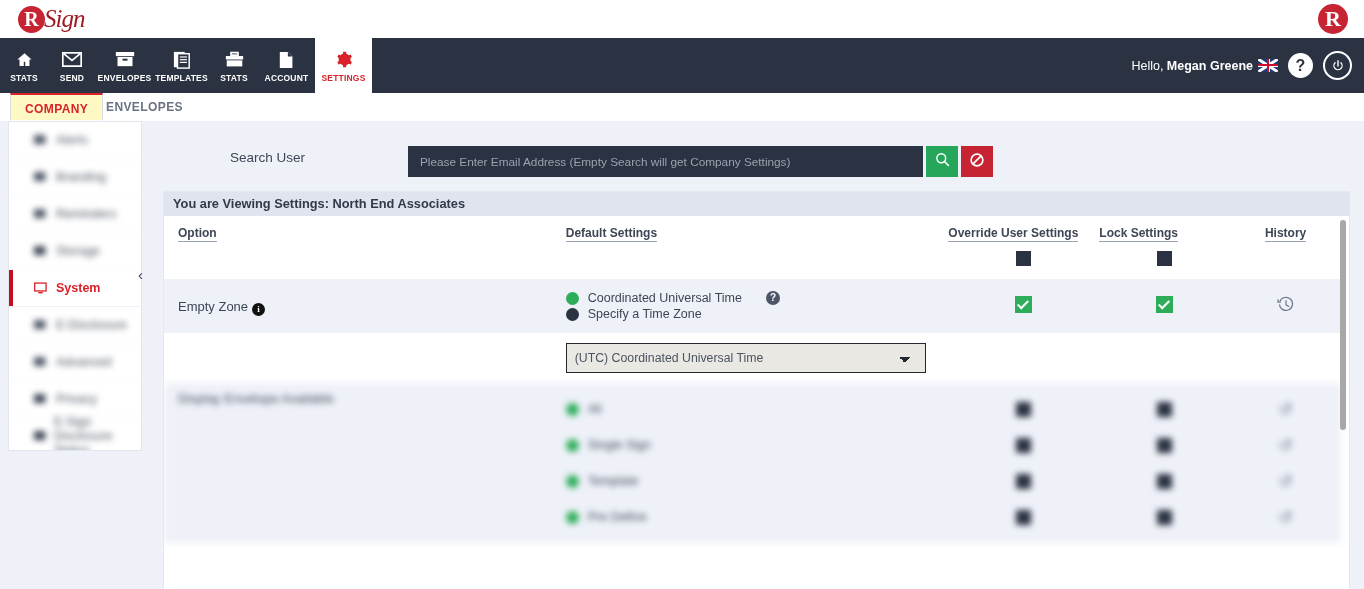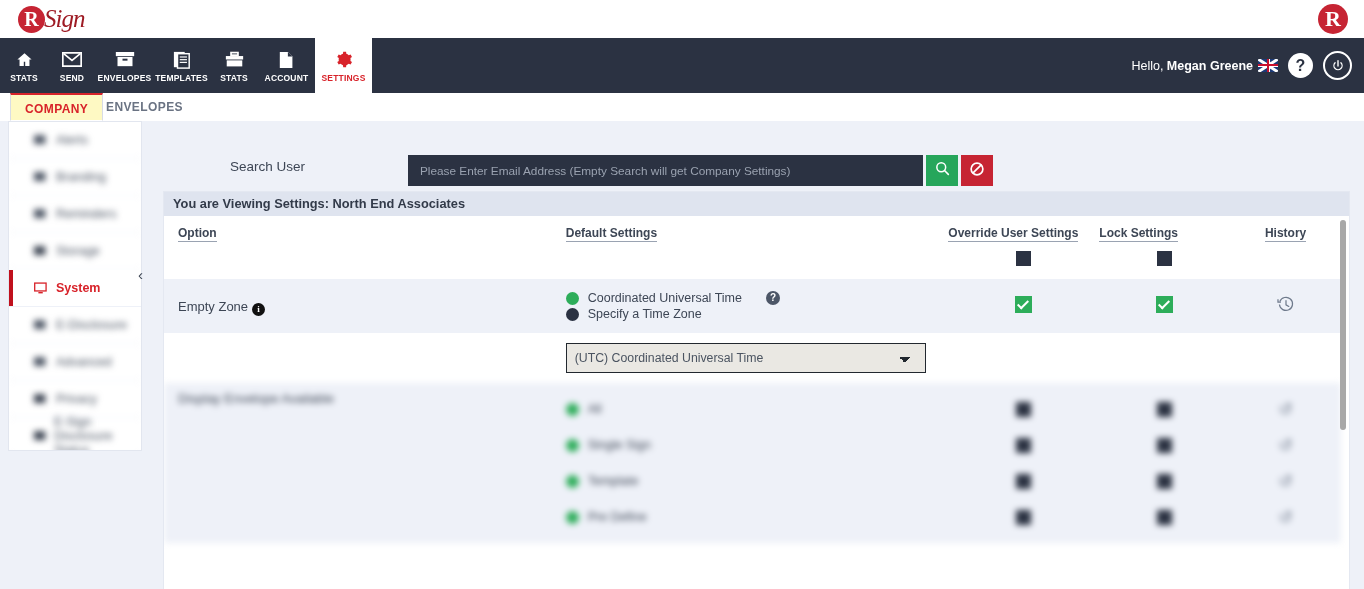--- a/index.html
+++ b/index.html
@@ -81,21 +81,21 @@
     border:1px solid #e2e6ef;box-sizing:border-box;overflow:hidden;}
   .sb-item{position:relative;height:36px;border-bottom:1px solid #eef1f8;display:flex;align-items:center;
     padding-left:25px;font-size:12.5px;color:#55606f;cursor:pointer;}
   .sb-item .sbic{width:15px;height:13px;margin-right:7px;display:inline-block;}
   .sb-item.blurred{filter:blur(3.2px);color:#4c5564;}
   .sb-item.active{color:#d8232a;font-weight:bold;background:#fff;}
   .sb-item.active:before{content:"";position:absolute;left:0;top:0;bottom:0;width:4px;background:#c0101d;}
   .sb-collapse{position:absolute;left:138px;top:146px;color:#3d4655;font-size:15px;cursor:pointer;line-height:1;}
 
   
-  .searchrow{position:absolute;left:160px;top:20px;width:1190px;height:56px;}
+  .searchrow{position:absolute;left:160px;top:11px;width:1190px;height:56px;}
   .searchlabel{position:absolute;left:70px;top:18px;font-size:13.5px;color:#3d4655;}
   .searchbox{
     position:absolute;left:248px;top:14px;width:515px;height:31px;background:#2b3242;border:0;
     color:#aab1bd;font-size:11.8px;padding:0 12px;box-sizing:border-box;font-family:"Liberation Sans",sans-serif;
   }
   .searchbox::placeholder{color:#9aa2b0;}
   .sbtn{position:absolute;top:14px;width:32px;height:31px;display:flex;align-items:center;justify-content:center;cursor:pointer;}
   .sbtn.go{left:766px;background:#26a65b;}
   .sbtn.clear{left:801px;background:#c62433;}
 

